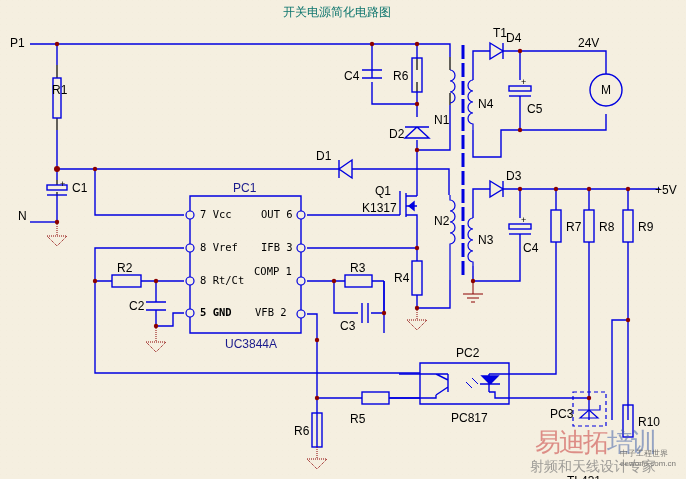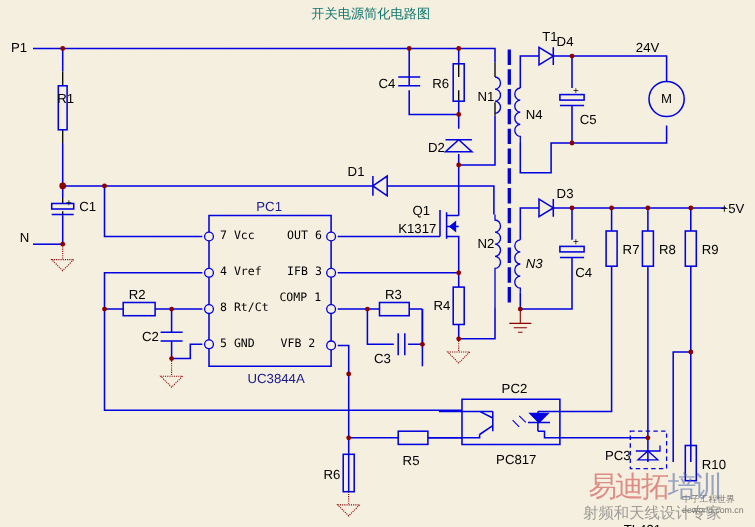--- a/index.html
+++ b/index.html
@@ -223,59 +223,59 @@
 <div class="lbl big" style="left:18px;top:210px;">N</div>
 <div class="lbl" style="left:578px;top:37px;">24V</div>
 <div class="lbl" style="left:655px;top:184px;">+5V</div>
 
 <div class="lbl" style="left:52px;top:84px;">R1</div>
 <div class="lbl" style="left:72px;top:182px;">C1</div>
 <div class="lbl" style="left:60px;top:180px;font-size:9px;">+</div>
 <div class="lbl" style="left:344px;top:70px;">C4</div>
 <div class="lbl" style="left:393px;top:70px;">R6</div>
 <div class="lbl" style="left:449px;top:27px;margin-left:44px;">T1</div>
-<div class="lbl" style="left:434px;top:82px;">N1</div>
+<div class="lbl" style="left:434px;top:114px;">N1</div>
 <div class="lbl" style="left:478px;top:98px;">N4</div>
 <div class="lbl" style="left:389px;top:128px;">D2</div>
 <div class="lbl" style="left:506px;top:32px;">D4</div>
 <div class="lbl" style="left:521px;top:78px;font-size:9px;">+</div>
 <div class="lbl" style="left:527px;top:103px;">C5</div>
 <div class="lbl" style="left:601px;top:84px;">M</div>
 <div class="lbl" style="left:316px;top:150px;">D1</div>
 <div class="lbl" style="left:506px;top:170px;">D3</div>
 <div class="lbl" style="left:375px;top:185px;">Q1</div>
 <div class="lbl" style="left:362px;top:202px;">K1317</div>
 <div class="lbl" style="left:434px;top:215px;">N2</div>
-<div class="lbl" style="left:478px;top:234px;font-style:italic;">N3</div>
+<div class="lbl" style="left:478px;top:234px;">N3</div>
 <div class="lbl" style="left:521px;top:216px;font-size:9px;">+</div>
 <div class="lbl" style="left:523px;top:242px;">C4</div>
 <div class="lbl" style="left:566px;top:221px;">R7</div>
 <div class="lbl" style="left:599px;top:221px;">R8</div>
 <div class="lbl" style="left:638px;top:221px;">R9</div>
 <div class="lbl" style="left:394px;top:272px;">R4</div>
 
 <div class="lbl blue" style="left:233px;top:182px;">PC1</div>
 <div class="lbl blue" style="left:225px;top:338px;">UC3844A</div>
 <div class="lbl pin" style="left:200px;top:209px;">7 Vcc</div>
-<div class="lbl pin" style="left:200px;top:242px;">4 Vref</div>
+<div class="lbl pin" style="left:200px;top:242px;">8 Vref</div>
 <div class="lbl pin" style="left:200px;top:275px;">8 Rt/Ct</div>
-<div class="lbl pin" style="left:200px;top:307px;">5 GND</div>
+<div class="lbl pin" style="left:200px;top:307px;font-weight:bold;">5 GND</div>
 <div class="lbl pin" style="left:261px;top:209px;">OUT 6</div>
 <div class="lbl pin" style="left:261px;top:242px;">IFB 3</div>
 <div class="lbl pin" style="left:254px;top:266px;text-align:center;">COMP 1</div>
 <div class="lbl pin" style="left:255px;top:307px;">VFB 2</div>
 
 <div class="lbl" style="left:117px;top:262px;">R2</div>
 <div class="lbl" style="left:129px;top:300px;">C2</div>
 <div class="lbl" style="left:350px;top:262px;">R3</div>
 <div class="lbl" style="left:340px;top:320px;">C3</div>
 
 <div class="lbl" style="left:456px;top:347px;">PC2</div>
 <div class="lbl" style="left:451px;top:412px;">PC817</div>
-<div class="lbl" style="left:366px;top:413px;">R5</div>
+<div class="lbl" style="left:350px;top:413px;">R5</div>
 <div class="lbl" style="left:294px;top:425px;">R6</div>
 <div class="lbl" style="left:550px;top:408px;">PC3</div>
 <div class="lbl" style="left:567px;top:431px;margin-top:44px;">TL431</div>
 <div class="lbl" style="left:638px;top:416px;">R10</div>
 
 <div class="wm1"><span>易迪拓</span><span class="b">培训</span></div>
 <div class="wm3">中子工程世界 eeworld.com.cn</div>
 <div class="wm2">射频和天线设计专家</div>
 
 </body></html>

